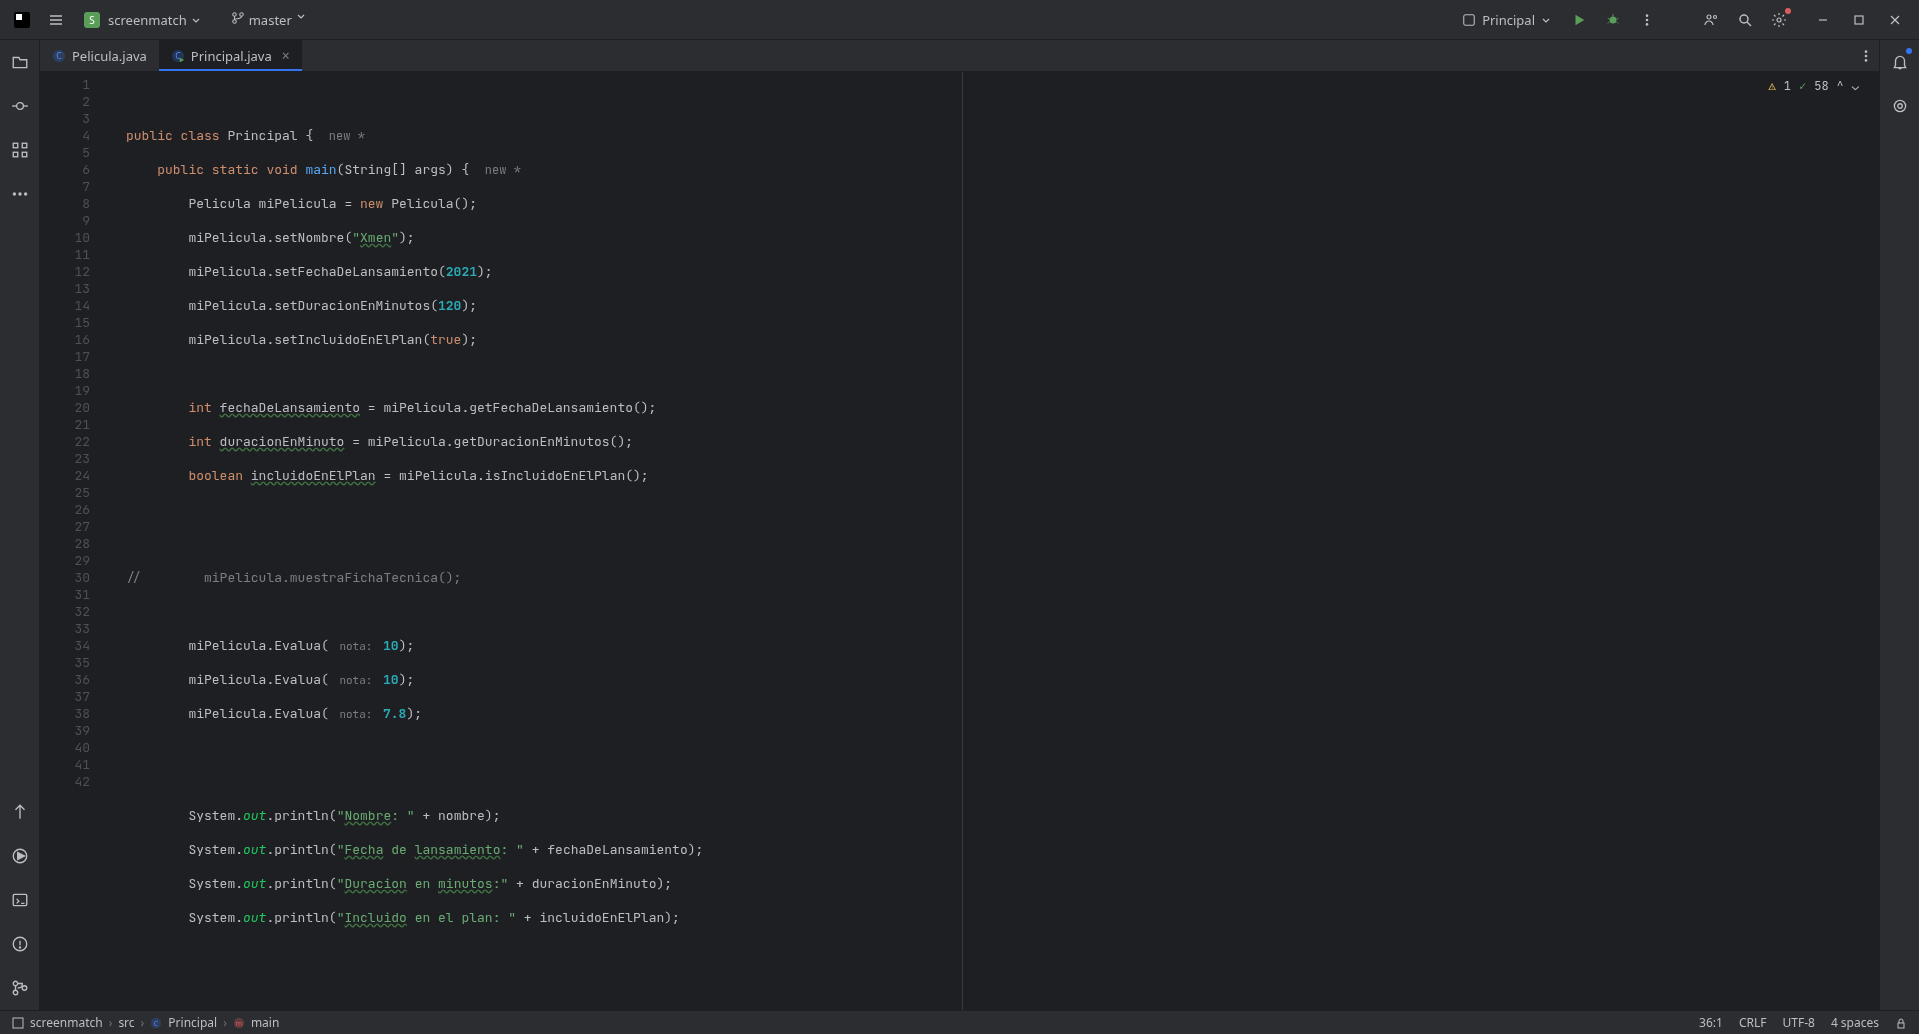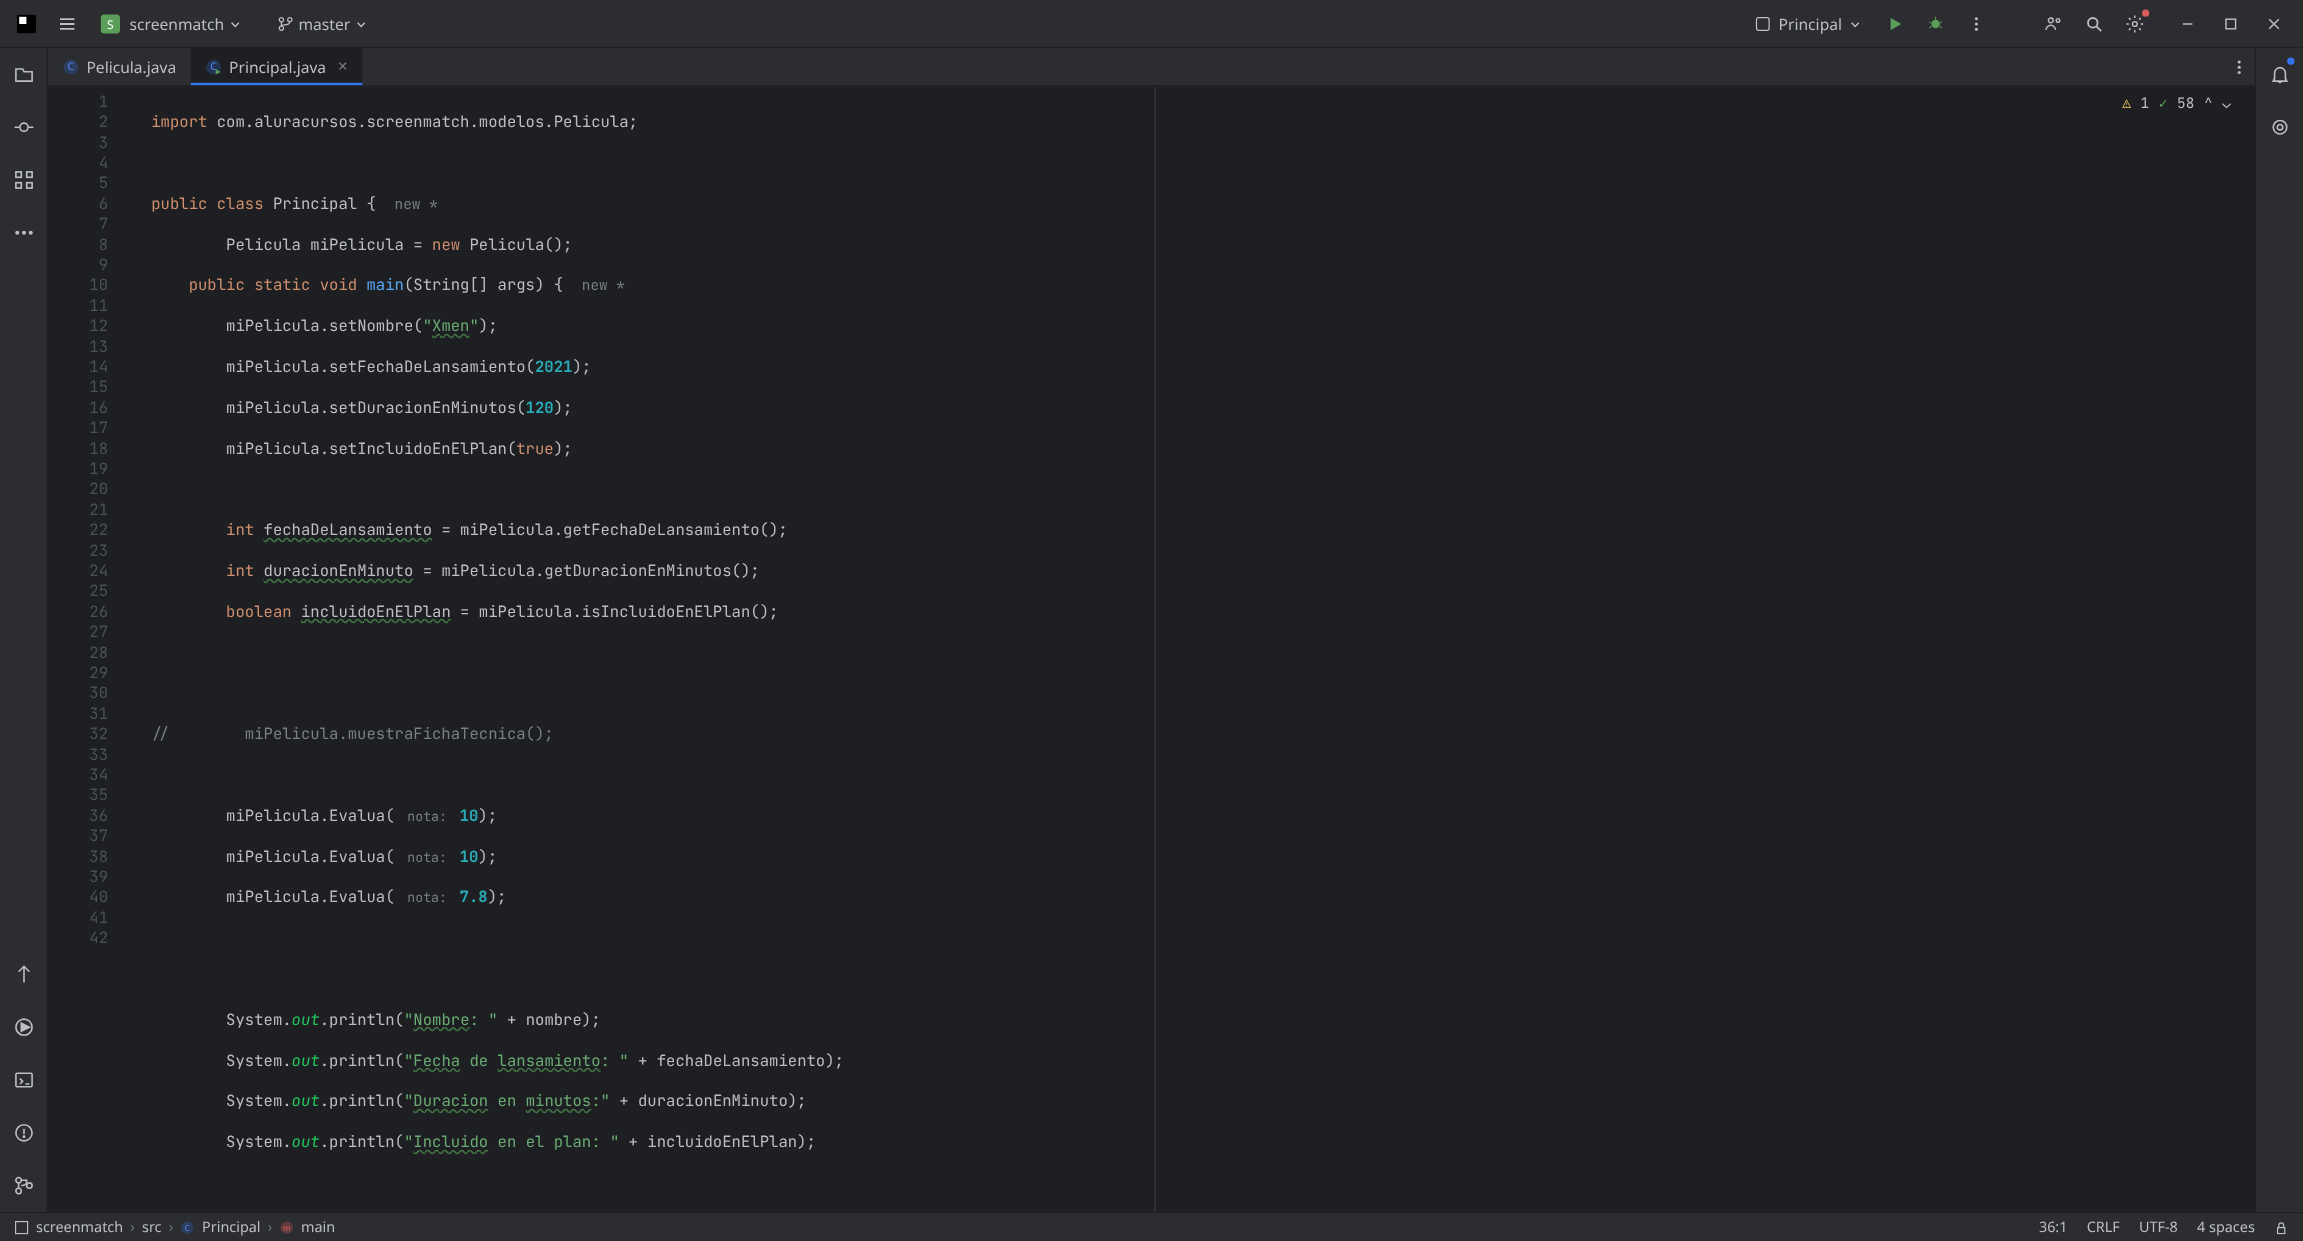--- a/index.html
+++ b/index.html
@@ -1,21 +1,21 @@
 <!DOCTYPE html>
 <html><head>
 <meta charset="utf-8">
 <style>
 * { margin:0; padding:0; box-sizing:border-box; }
 body { font-family:"Segoe UI",system-ui,sans-serif; font-size:13px; background:#2b2d30; color:#bcbec4; overflow:hidden; }
 .titlebar { height:40px; background:#2b2d30; display:flex; align-items:center; padding:0 8px; gap:6px; border-bottom:1px solid #1e1f22; }
 .titlebar .icon-btn { width:28px; height:28px; display:flex; align-items:center; justify-content:center; border-radius:4px; cursor:pointer; color:#bcbec4; }
 .project-badge { width:16px; height:16px; background:#5b9e5a; border-radius:3px; display:flex; align-items:center; justify-content:center; font-size:10px; color:#fff; margin-right:4px; }
 .project-name { display:flex; align-items:center; gap:4px; padding:4px 8px; border-radius:4px; cursor:pointer; }
-.branch { display:flex; align-items:center; gap:4px; padding:4px 8px; border-radius:4px; cursor:pointer; margin-left:8px; }
+.branch { display:flex; gap:4px; padding:4px 8px; border-radius:4px; cursor:pointer; margin-left:8px; }
 .spacer { flex:1; }
 .run-config { display:flex; align-items:center; gap:6px; padding:4px 8px; border-radius:4px; cursor:pointer; }
 .run-config svg.box { stroke:#bcbec4; }
 .run-btn { color:#5b9e5a; }
 .debug-btn { color:#5b9e5a; }
 .window-controls { display:flex; gap:4px; margin-left:8px; }
 .window-controls .icon-btn { width:32px; }
 .settings-icon { position:relative; }
 .settings-dot { position:absolute; top:2px; right:2px; width:6px; height:6px; background:#db5c5c; border-radius:50%; }
 .main { display:flex; height:calc(100vh - 40px - 24px); }
@@ -306,25 +306,24 @@
         <div class="ln">36</div>
         <div class="ln">37</div>
         <div class="ln">38</div>
         <div class="ln">39</div>
         <div class="ln">40</div>
         <div class="ln">41</div>
         <div class="ln">42</div>
       </div>
       <div class="run-gutter"></div>
       <div class="code">
-<div class="line"><span class="kw">import</span><span> com.aluracursos.screenmatch.modelos.Pelicula;</span></div>
 <div class="line"></div>
 <div class="line"><span class="kw">public class </span><span>Principal</span><span> {</span>  <span class="new-hint">new *</span></div>
+<div class="line">    <span class="kw">public static void </span><span class="method">main</span><span>(String[] args) {</span>  <span class="new-hint">new *</span></div>
 <div class="line">        <span>Pelicula miPelicula = </span><span class="kw">new</span><span> Pelicula();</span></div>
-<div class="line">    <span class="kw">public static void </span><span class="method">main</span><span>(String[] args) {</span>  <span class="new-hint">new *</span></div>
 <div class="line">        <span>miPelicula.setNombre(</span><span class="str">"</span><span class="str typo">Xmen</span><span class="str">"</span><span>);</span></div>
 <div class="line">        <span>miPelicula.setFechaDeLansamiento(</span><span class="num">2021</span><span>);</span></div>
 <div class="line">        <span>miPelicula.setDuracionEnMinutos(</span><span class="num">120</span><span>);</span></div>
 <div class="line">        <span>miPelicula.setIncluidoEnElPlan(</span><span class="kw">true</span><span>);</span></div>
 <div class="line"></div>
 <div class="line">        <span class="kw">int </span><span class="typo">fechaDeLansamiento</span><span> = miPelicula.getFechaDeLansamiento();</span></div>
 <div class="line">        <span class="kw">int </span><span class="typo">duracionEnMinuto</span><span> = miPelicula.getDuracionEnMinutos();</span></div>
 <div class="line">        <span class="kw">boolean </span><span class="typo">incluidoEnElPlan</span><span> = miPelicula.isIncluidoEnElPlan();</span></div>
 <div class="line"></div>
 <div class="line"></div>

